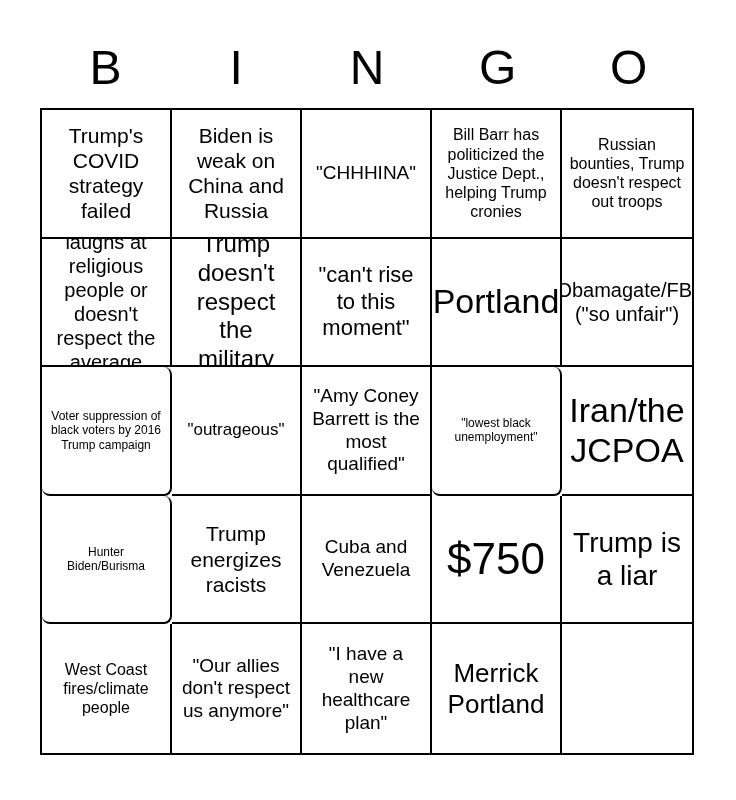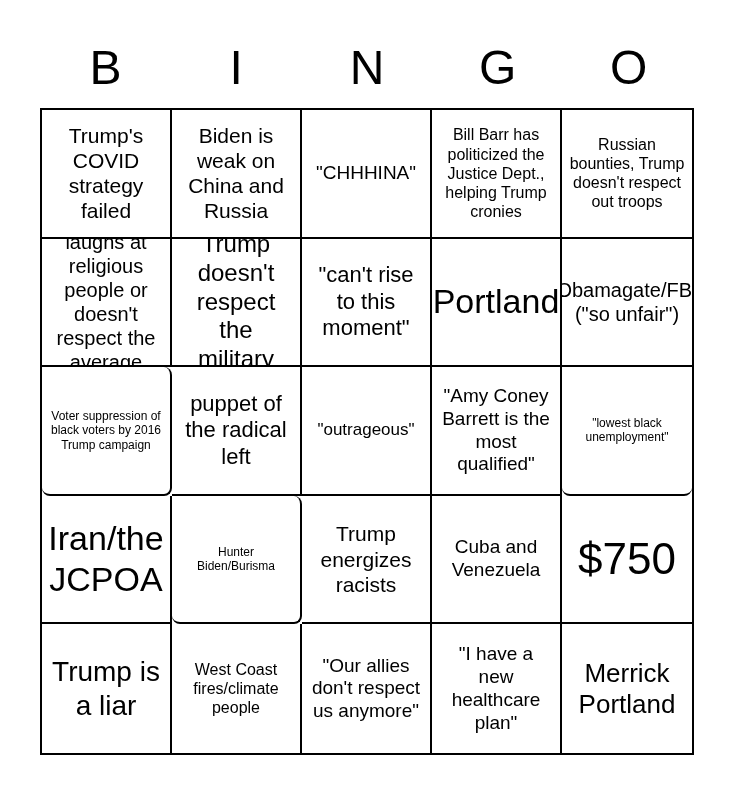--- a/index.html
+++ b/index.html
@@ -105,23 +105,20 @@
   <div class="cell fs27">
       <span>Portland</span>
     </div>
   <div class="cell fs14">
       <span>Obamagate/FBI ("so unfair")</span>
     </div>
 
   <div class="cell fs15">
       <span>Voter suppression of black voters by 2016 Trump campaign</span>
     </div>
-  <div class="cell fs22">
-      <span>puppet of the radical left</span>
-    </div>
   <div class="cell fs17">
       <span>"outrageous"</span>
     </div>
   <div class="cell fs19">
       <span>"Amy Coney Barrett is the most qualified"</span>
     </div>
   <div class="cell fs15">
       <span>"lowest black unemployment"</span>
     </div>
 

